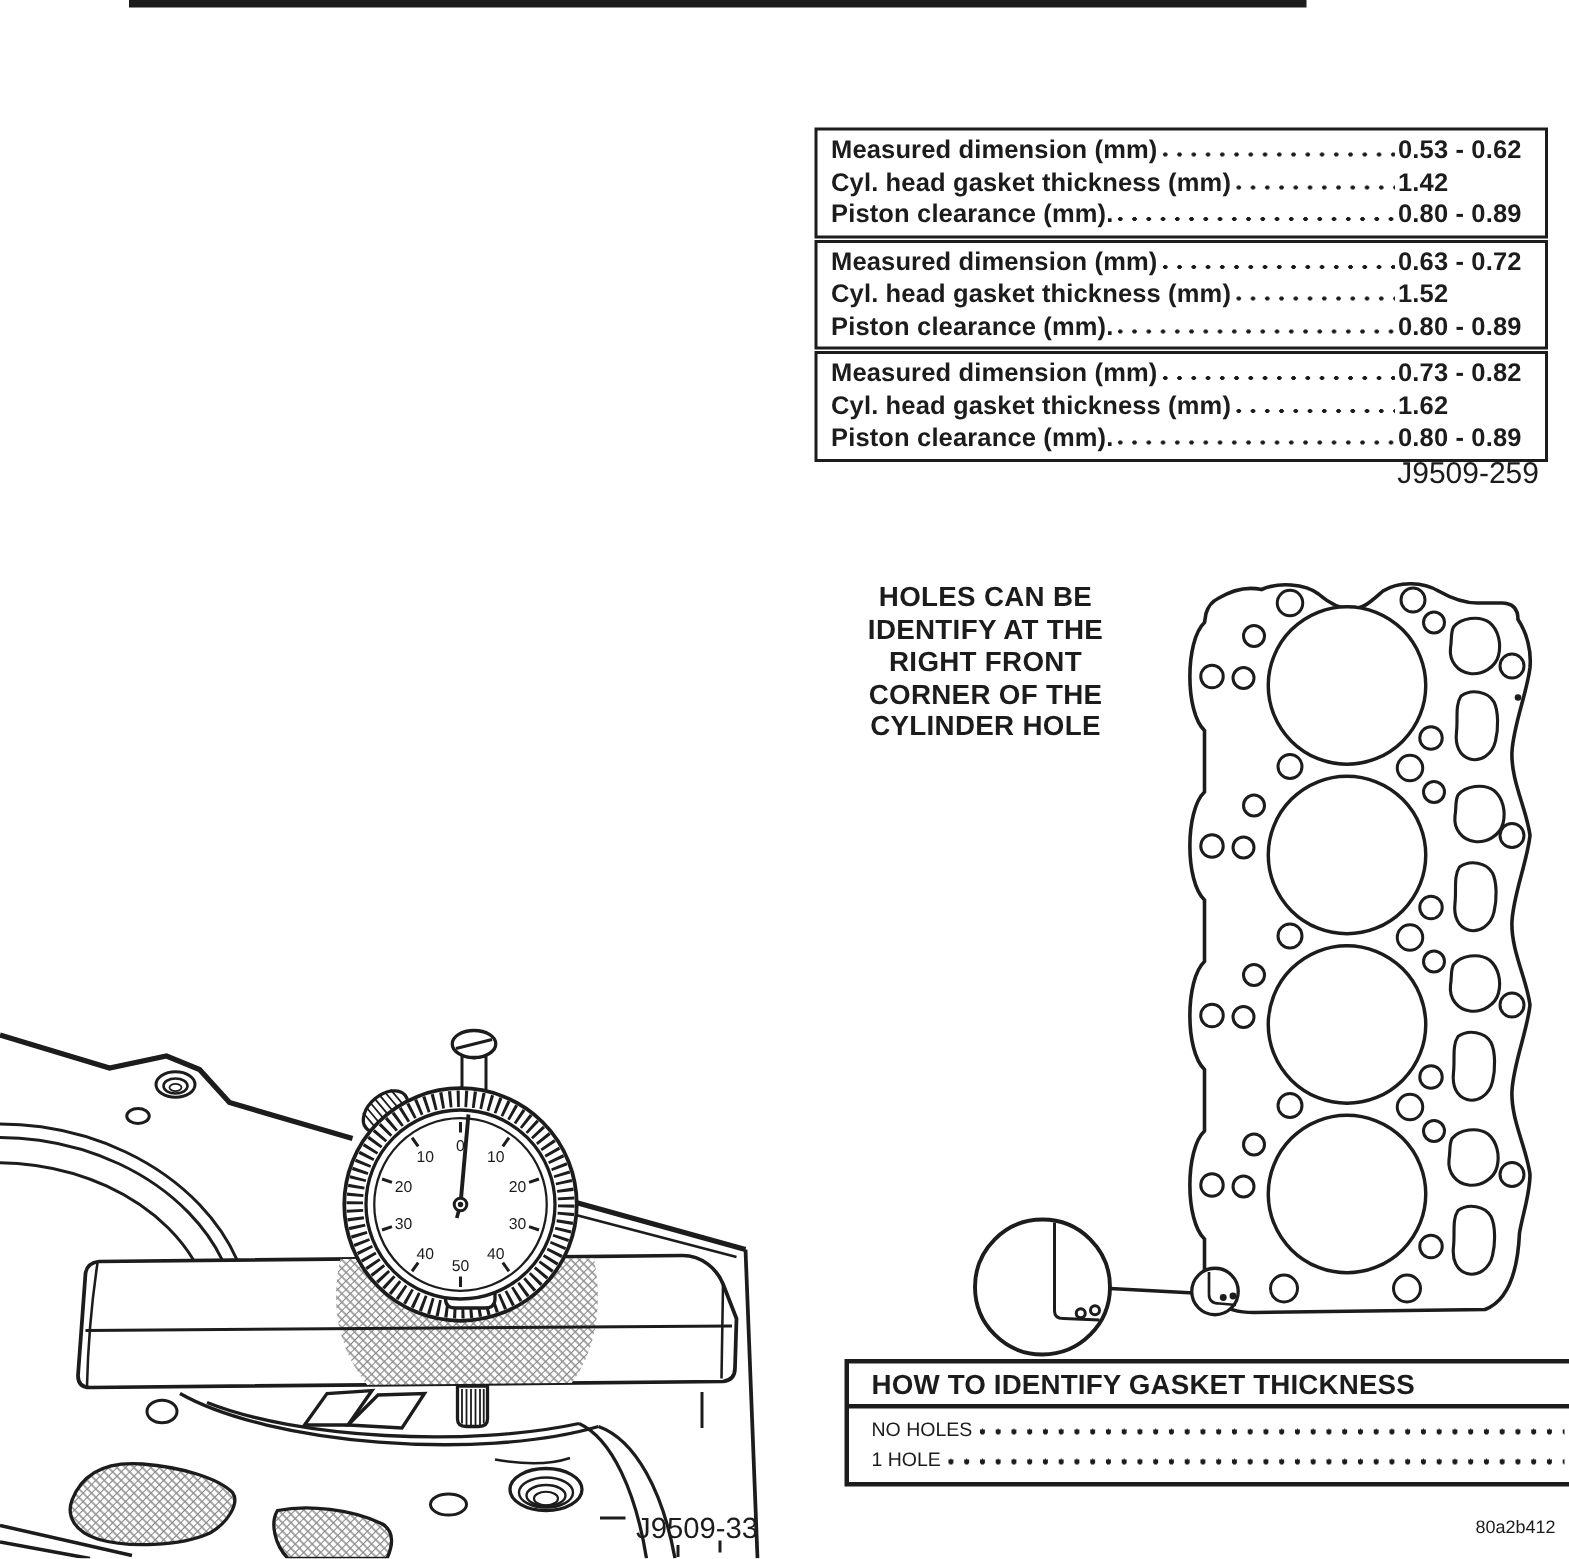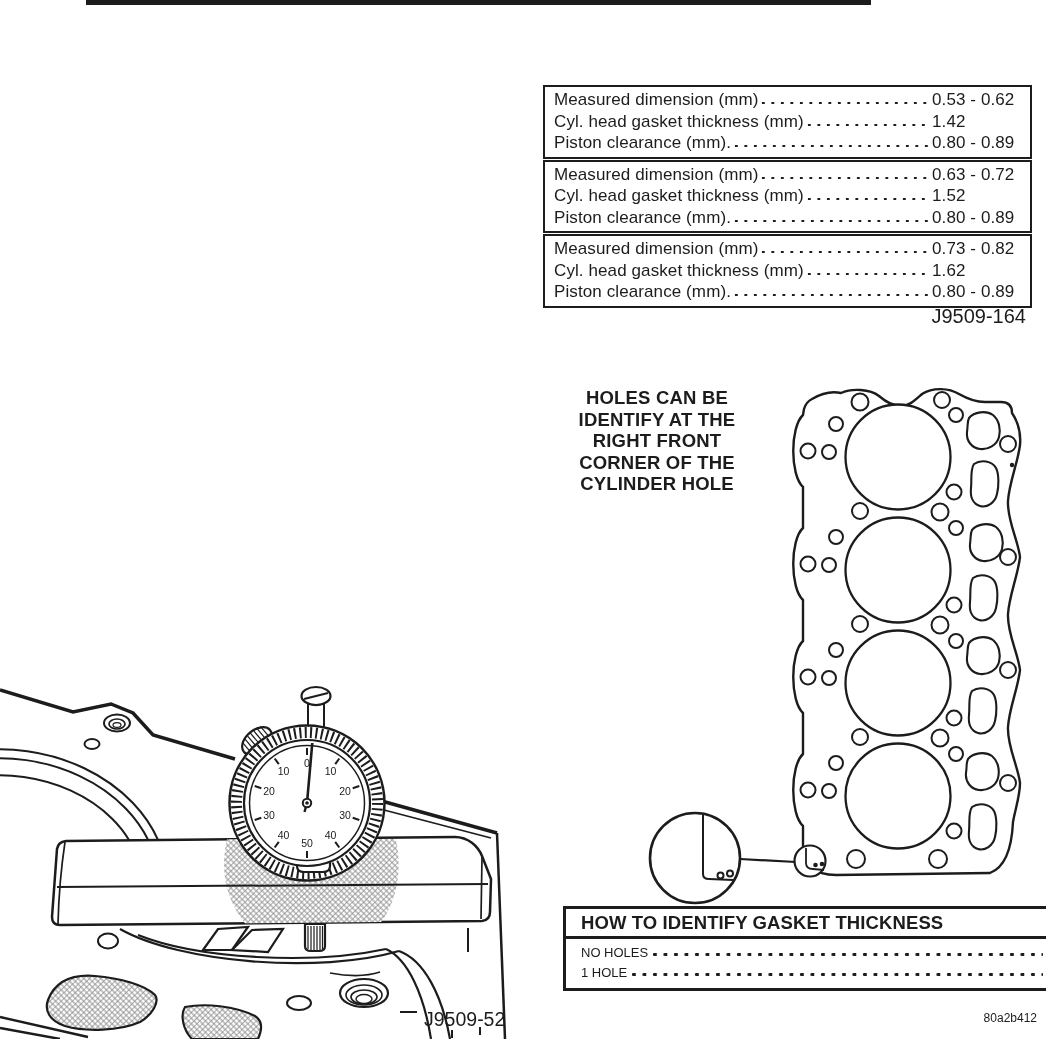--- a/index.html
+++ b/index.html
@@ -6,21 +6,21 @@
   html,body{margin:0;padding:0;}
   body{
     width:1046px;height:1039px;position:relative;overflow:hidden;
     background:var(--paper);color:var(--ink);
     font-family:"Liberation Sans","DejaVu Sans",sans-serif;
   }
   .top-rule{position:absolute;left:86px;top:0;width:785px;height:5px;background:var(--ink);}
 
   
   .spec-table{position:absolute;left:543px;top:85px;width:489px;}
-  .spec-block{border:2px solid var(--ink);padding:2px 6px 3px 9px;background:var(--paper);}
+  .spec-block{border:2px solid var(--ink);padding:2px 6px 3px 9px;background:var(--paper);font-weight:bold;}
   .spec-block + .spec-block{margin-top:1px;}
   .spec-row{display:flex;align-items:baseline;font-size:17px;line-height:21.5px;letter-spacing:.1px;white-space:nowrap;}
   .spec-leader{flex:1;height:14px;margin:0 2px;background-image:radial-gradient(1.5px 1.5px at 3px 12px,var(--ink) 97%,transparent);background-size:9.5px 14px;background-repeat:repeat-x;}
   .spec-value{width:92px;}
 
   .fig-164{position:absolute;top:305px;right:20px;font-size:20px;}
   .fig-33{position:absolute;top:1008px;left:424px;font-size:19.5px;}
   .page-code{position:absolute;top:1011px;right:9px;font-size:12px;}
 
   
@@ -91,21 +91,21 @@
       <span class="spec-value">1.62</span>
     </div>
     <div class="spec-row">
       <span>Piston clearance (mm).</span>
       <span class="spec-leader"></span>
       <span class="spec-value">0.80 - 0.89</span>
     </div>
   </div>
 </section>
 
-<div class="fig-164">J9509-164</div>
+<div class="fig-164">J9509-259</div>
 
 <div class="gasket-note">
   <div>HOLES CAN BE</div>
   <div>IDENTIFY AT THE</div>
   <div>RIGHT FRONT</div>
   <div>CORNER OF THE</div>
   <div>CYLINDER HOLE</div>
 </div>
 
 <svg class="illu-right" width="406" height="520" viewBox="0 0 406 520">
@@ -322,21 +322,21 @@
       <circle cx="307" cy="143" r="1.8" fill="currentColor" stroke="none"></circle>
     </g>
     <g>
       <path fill="#fff" stroke-width="2.2" d="M305,264 L325,264 L325,286 Q325,291 319,291 L311,291 Q305,291 305,286 Z"></path>
       <path stroke-width="1.2" d="M308,266 L308,289 M311,266 L311,290 M314,266 L314,290 M317,266 L317,290 M320,266 L320,290 M322.5,266 L322.5,289"></path>
     </g>
   </g>
   <path stroke="currentColor" stroke-width="2" d="M400,352 L417,352 M452,370 L452,378 M480,367 L480,375"></path>
 </svg>
 
-<div class="fig-33">J9509-52</div>
+<div class="fig-33">J9509-33</div>
 
 <section class="id-table">
   <div class="id-title">HOW TO IDENTIFY GASKET THICKNESS</div>
   <div class="id-body">
     <div class="id-row">
       <span>NO HOLES</span>
       <span class="id-leader"></span>
       <span class="id-value">1.42 mm</span>
     </div>
     <div class="id-row">

